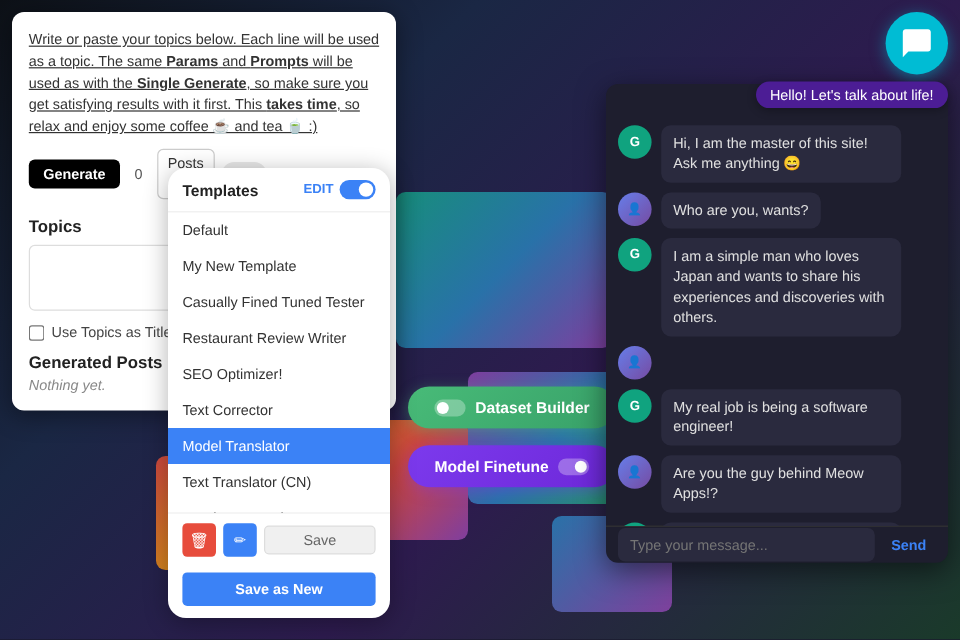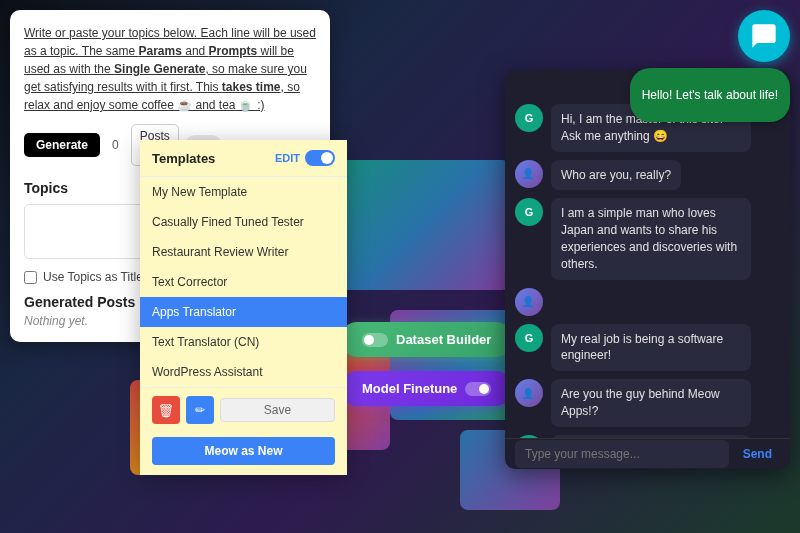--- a/index.html
+++ b/index.html
@@ -183,23 +183,23 @@
       font-size: 12px;
       color: #888;
       font-style: italic;
     }
 
     
     .templates-panel {
       position: absolute;
       left: 140px;
       top: 140px;
-      width: 207px;
-      background: #fef9c3;
-      border-radius: 0;
+      width: 185px;
+      background: #ffffff;
+      border-radius: 15px;
       box-shadow: 0 4px 20px rgba(0,0,0,0.3);
       z-index: 20;
       overflow: hidden;
     }
 
     .templates-header {
       display: flex;
       align-items: center;
       justify-content: space-between;
       padding: 10px 12px;
@@ -340,24 +340,24 @@
       margin-left: auto;
     }
 
     .chat-bubble-icon svg {
       width: 28px;
       height: 28px;
       fill: #fff;
     }
 
     .hello-badge {
-      background: #15803d;
-      color: #fff;
-      font-size: 12px;
-      padding: 20px 12px;
+      background: #4c1d95;
+      color: #fff;
+      font-size: 12px;
+      padding: 4px 12px;
       border-radius: 20px;
       margin-top: 6px;
       white-space: nowrap;
       box-shadow: 0 2px 8px rgba(0,0,0,0.3);
     }
 
     
     .chat-window {
       position: absolute;
       right: 10px;
@@ -588,40 +588,42 @@
 <div class="templates-panel">
   <div class="templates-header">
     <span class="templates-title">Templates</span>
     <div class="edit-toggle">
       <span class="edit-label">EDIT</span>
       <div class="toggle-switch"></div>
     </div>
   </div>
 
   <div class="template-list">
+    <div class="template-item">Default</div>
     <div class="template-item">My New Template</div>
     <div class="template-item">Casually Fined Tuned Tester</div>
     <div class="template-item">Restaurant Review Writer</div>
+    <div class="template-item">SEO Optimizer!</div>
     <div class="template-item">Text Corrector</div>
-    <div class="template-item active">Apps Translator</div>
+    <div class="template-item active">Model Translator</div>
     <div class="template-item">Text Translator (CN)</div>
     <div class="template-item">WordPress Assistant</div>
   </div>
 
   <div class="templates-footer">
     <button class="btn-delete">
       <span>🗑</span>
     </button>
     <button class="btn-edit-pencil">
       <span>✏</span>
     </button>
     <button class="btn-save">Save</button>
   </div>
   <div class="footer-row2">
-    <button class="btn-save-new">Meow as New</button>
+    <button class="btn-save-new">Save as New</button>
   </div>
 </div>
 
 <div class="chat-widget">
   <div class="chat-bubble-icon">
     <svg viewBox="0 0 24 24">
       <path d="M20 2H4c-1.1 0-2 .9-2 2v18l4-4h14c1.1 0 2-.9 2-2V4c0-1.1-.9-2-2-2z"></path>
     </svg>
   </div>
   <div class="hello-badge">Hello! Let's talk about life!</div>
@@ -641,21 +643,21 @@
 
     <div class="chat-msg">
       <div class="msg-avatar ai">G</div>
       <div class="msg-bubble">Hi, I am the master of this site! Ask me anything 😄</div>
     </div>
 
     <div class="chat-msg">
       <div class="msg-avatar user">
           <span>👤</span>
         </div>
-      <div class="msg-bubble">Who are you, really?</div>
+      <div class="msg-bubble">Who are you, wants?</div>
     </div>
 
     <div class="chat-msg">
       <div class="msg-avatar ai">G</div>
       <div class="msg-bubble">I am a simple man who loves Japan and wants to share his experiences and discoveries with others.</div>
     </div>
 
     <div class="chat-msg">
       <div class="msg-avatar user">
           <span>👤</span>

